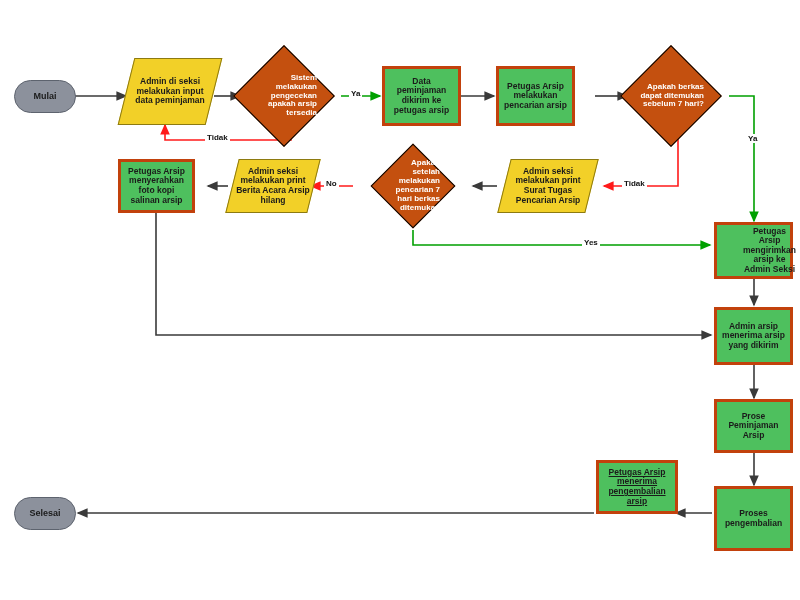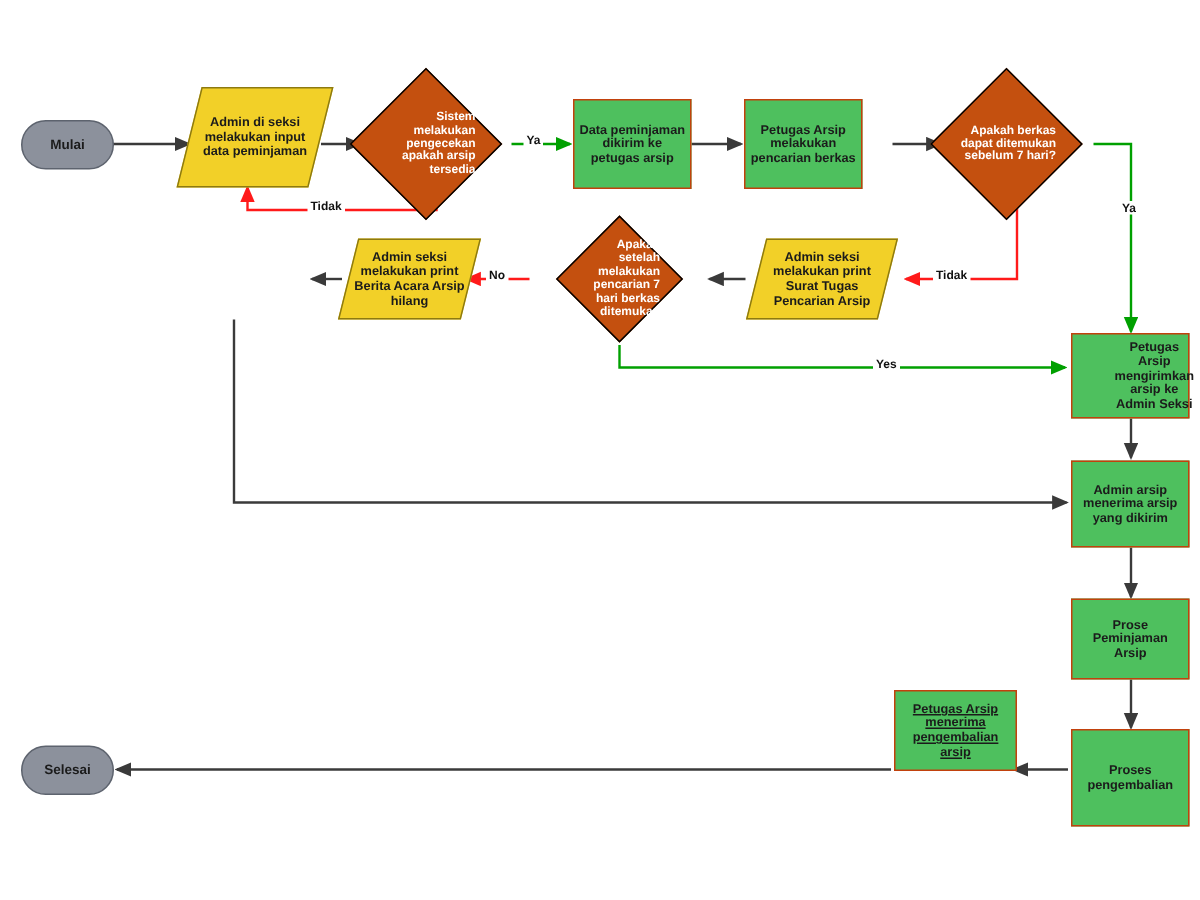--- a/index.html
+++ b/index.html
@@ -11,21 +11,21 @@
   .node{position:absolute;box-sizing:border-box;display:flex;
         align-items:center;justify-content:center;text-align:center;
         color:#1b1b1b;font-weight:bold;line-height:1.12;}
   .node .lbl{display:block;padding:0 3px;}
 
   
   .terminator{background:#8c919c;border:1px solid #5d636e;border-radius:999px;
               font-size:9px;}
 
   
-  .process{background:#4ec05e;border:1px solid #c2410c;font-size:8.5px;}
+  .process{background:#4ec05e;border:3px solid #c2410c;font-size:8.5px;}
 
   
   .data-shape{background:transparent;border:none;font-size:8.5px;}
   .data-shape .skew{position:absolute;left:0;top:0;right:0;bottom:0;
        background:#f2d028;border:1px solid #8d7a10;
        transform:skewX(-14deg);}
   .data-shape .lbl{position:relative;z-index:2;}
 
   
   .decision{background:transparent;border:none;font-size:8px;color:#ffffff;text-align:right;}
@@ -107,21 +107,21 @@
   <div class="node decision" style="left:248px;top:60px;width:72px;height:72px;">
     <span class="dia"></span>
     <span class="lbl">Sistem melakukan pengecekan apakah arsip tersedia</span>
   </div>
 
   <div class="node process" style="left:382px;top:66px;width:79px;height:60px;">
     <span class="lbl">Data peminjaman dikirim ke petugas arsip</span>
   </div>
 
   <div class="node process" style="left:496px;top:66px;width:79px;height:60px;">
-    <span class="lbl">Petugas Arsip melakukan pencarian berkas</span>
+    <span class="lbl">Petugas Arsip melakukan pencarian arsip</span>
   </div>
 
   <div class="node decision" style="left:635px;top:60px;width:72px;height:72px;">
     <span class="dia"></span>
     <span class="lbl">Apakah berkas dapat ditemukan sebelum 7 hari?</span>
   </div>
 
   <div class="node data-shape" style="left:504px;top:159px;width:88px;height:54px;">
     <span class="skew"></span>
     <span class="lbl">Admin seksi melakukan print Surat Tugas Pencarian Arsip</span>
@@ -130,20 +130,23 @@
   <div class="node decision" style="left:383px;top:156px;width:60px;height:60px;">
     <span class="dia"></span>
     <span class="lbl">Apakah setelah melakukan pencarian 7 hari berkas ditemukan</span>
   </div>
 
   <div class="node data-shape" style="left:232px;top:159px;width:82px;height:54px;">
     <span class="skew"></span>
     <span class="lbl">Admin seksi melakukan print Berita Acara Arsip hilang</span>
   </div>
 
+  <div class="node process" style="left:118px;top:159px;width:77px;height:54px;">
+    <span class="lbl">Petugas Arsip menyerahkan foto kopi salinan arsip</span>
+  </div>
 
   <div class="node process" style="left:714px;top:222px;width:79px;height:57px;padding-left:32px;">
     <span class="lbl">Petugas Arsip mengirimkan arsip ke Admin Seksi</span>
   </div>
 
   <div class="node process" style="left:714px;top:307px;width:79px;height:58px;">
     <span class="lbl">Admin arsip menerima arsip yang dikirim</span>
   </div>
 
   <div class="node process" style="left:714px;top:399px;width:79px;height:54px;">

